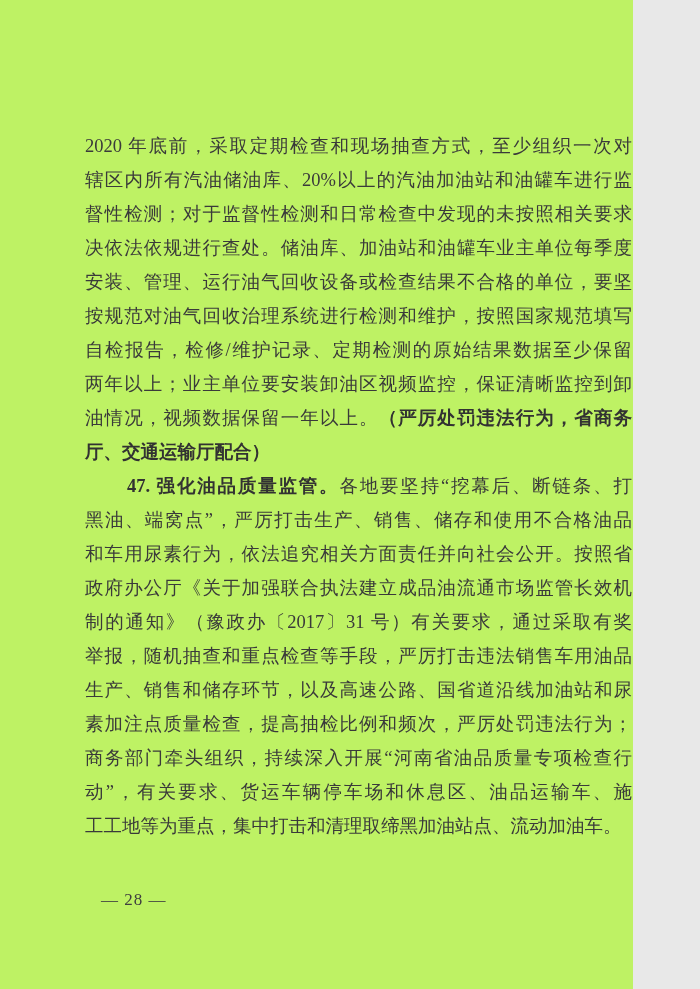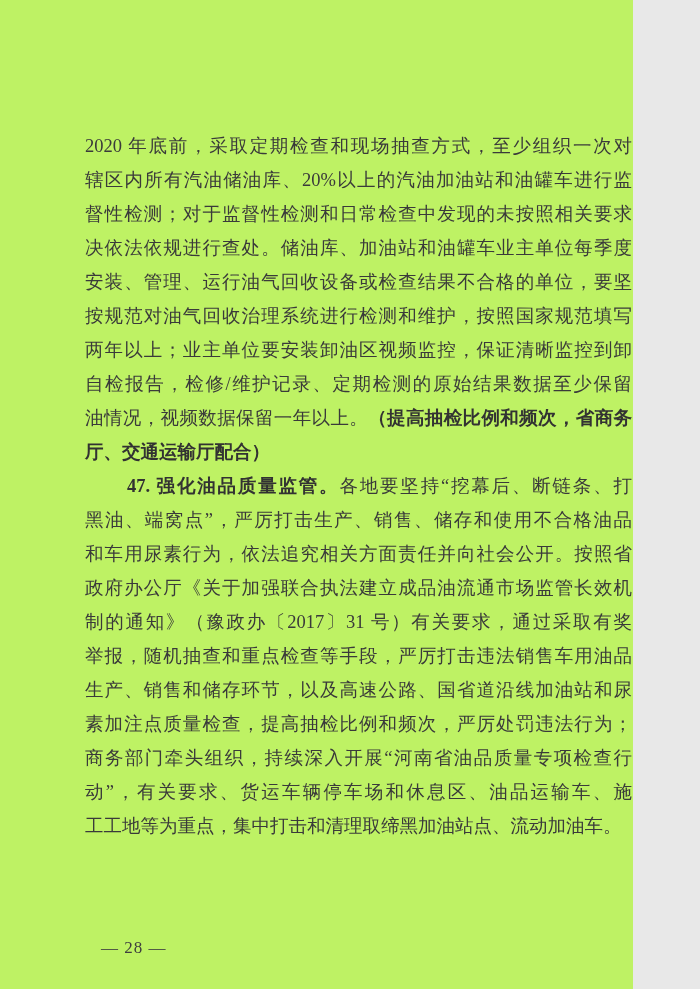--- a/index.html
+++ b/index.html
@@ -39,37 +39,36 @@
     color: #323232;
   }
   .page-number {
     position: absolute;
     left: 101px;
     top: 888px;
     font-size: 17px;
     line-height: 24px;
     color: #3f3f3f;
     letter-spacing: 1px;
-    margin-top: 48px;
   }
 </style>
 </head>
 <body>
 
 <div class="page">
   <div class="text-block">
       <div class="line"><span>2020 年底前，采取定期检查和现场抽查方式，至少组织一次对</span></div>
       <div class="line"><span>辖区内所有汽油储油库、20%以上的汽油加油站和油罐车进行监</span></div>
       <div class="line"><span>督性检测；对于监督性检测和日常检查中发现的未按照相关要求</span></div>
       <div class="line"><span>决依法依规进行查处。储油库、加油站和油罐车业主单位每季度</span></div>
       <div class="line"><span>安装、管理、运行油气回收设备或检查结果不合格的单位，要坚</span></div>
       <div class="line"><span>按规范对油气回收治理系统进行检测和维护，按照国家规范填写</span></div>
+      <div class="line"><span>自检报告，检修/维护记录、定期检测的原始结果数据至少保留</span></div>
       <div class="line"><span>两年以上；业主单位要安装卸油区视频监控，保证清晰监控到卸</span></div>
-      <div class="line"><span>自检报告，检修/维护记录、定期检测的原始结果数据至少保留</span></div>
-      <div class="line"><span>油情况，视频数据保留一年以上。</span><span class="bold">（提高抽检比例和频次，省商务</span></div>
+      <div class="line"><span>油情况，视频数据保留一年以上。</span><span class="bold">（严厉处罚违法行为，省商务</span></div>
       <div class="line last"><span class="bold">厅、交通运输厅配合）</span></div>
       <div class="line" style="text-indent: 42px;"><span class="bold">47. 强化油品质量监管。</span><span>各地要坚持“挖幕后、断链条、打</span></div>
       <div class="line"><span>黑油、端窝点”，严厉打击生产、销售、储存和使用不合格油品</span></div>
       <div class="line"><span>和车用尿素行为，依法追究相关方面责任并向社会公开。按照省</span></div>
       <div class="line"><span>政府办公厅《关于加强联合执法建立成品油流通市场监管长效机</span></div>
       <div class="line"><span>制的通知》（豫政办〔2017〕31 号）有关要求，通过采取有奖</span></div>
       <div class="line"><span>举报，随机抽查和重点检查等手段，严厉打击违法销售车用油品</span></div>
       <div class="line"><span>生产、销售和储存环节，以及高速公路、国省道沿线加油站和尿</span></div>
       <div class="line"><span>素加注点质量检查，提高抽检比例和频次，严厉处罚违法行为；</span></div>
       <div class="line"><span>商务部门牵头组织，持续深入开展“河南省油品质量专项检查行</span></div>

